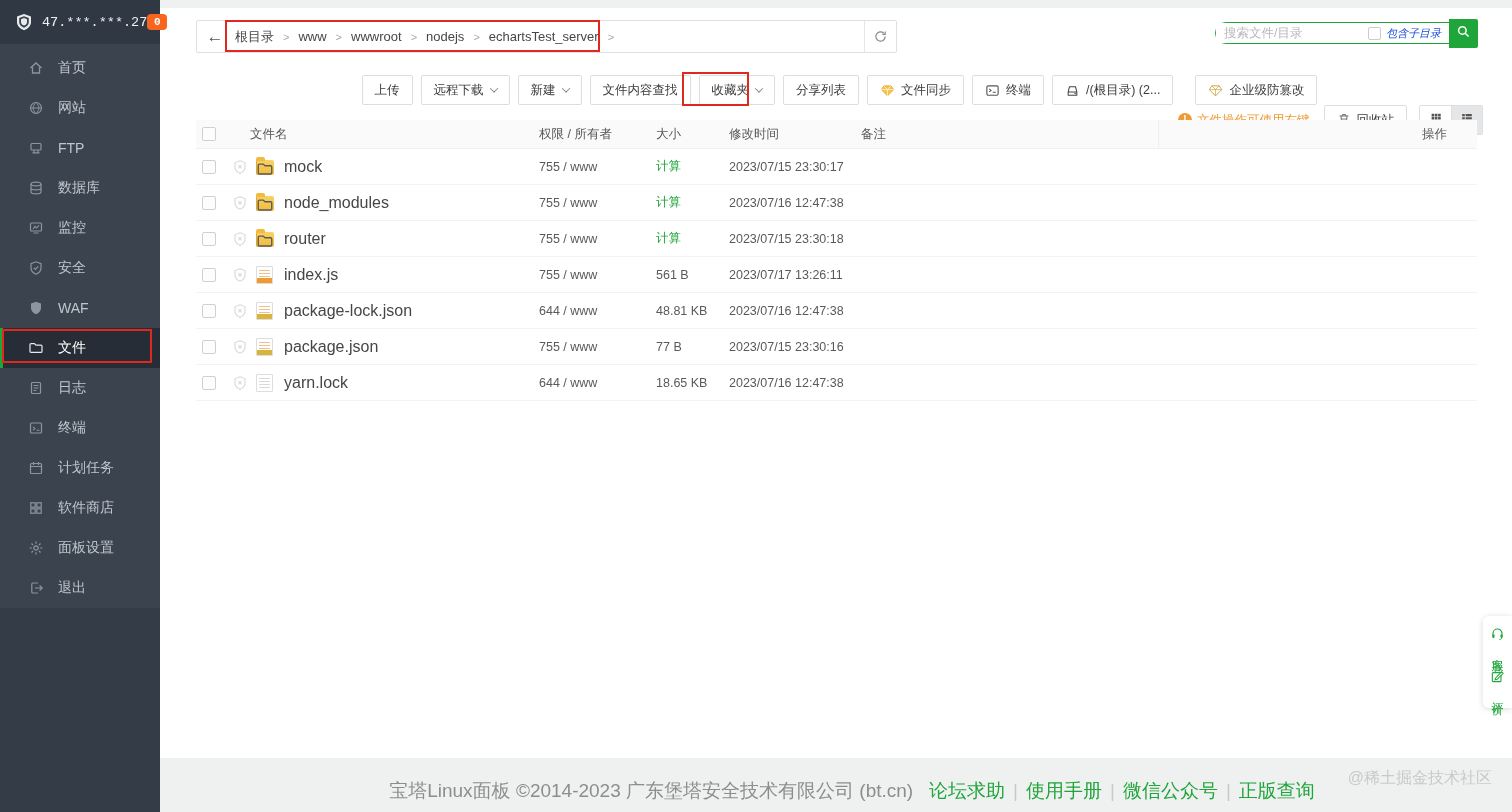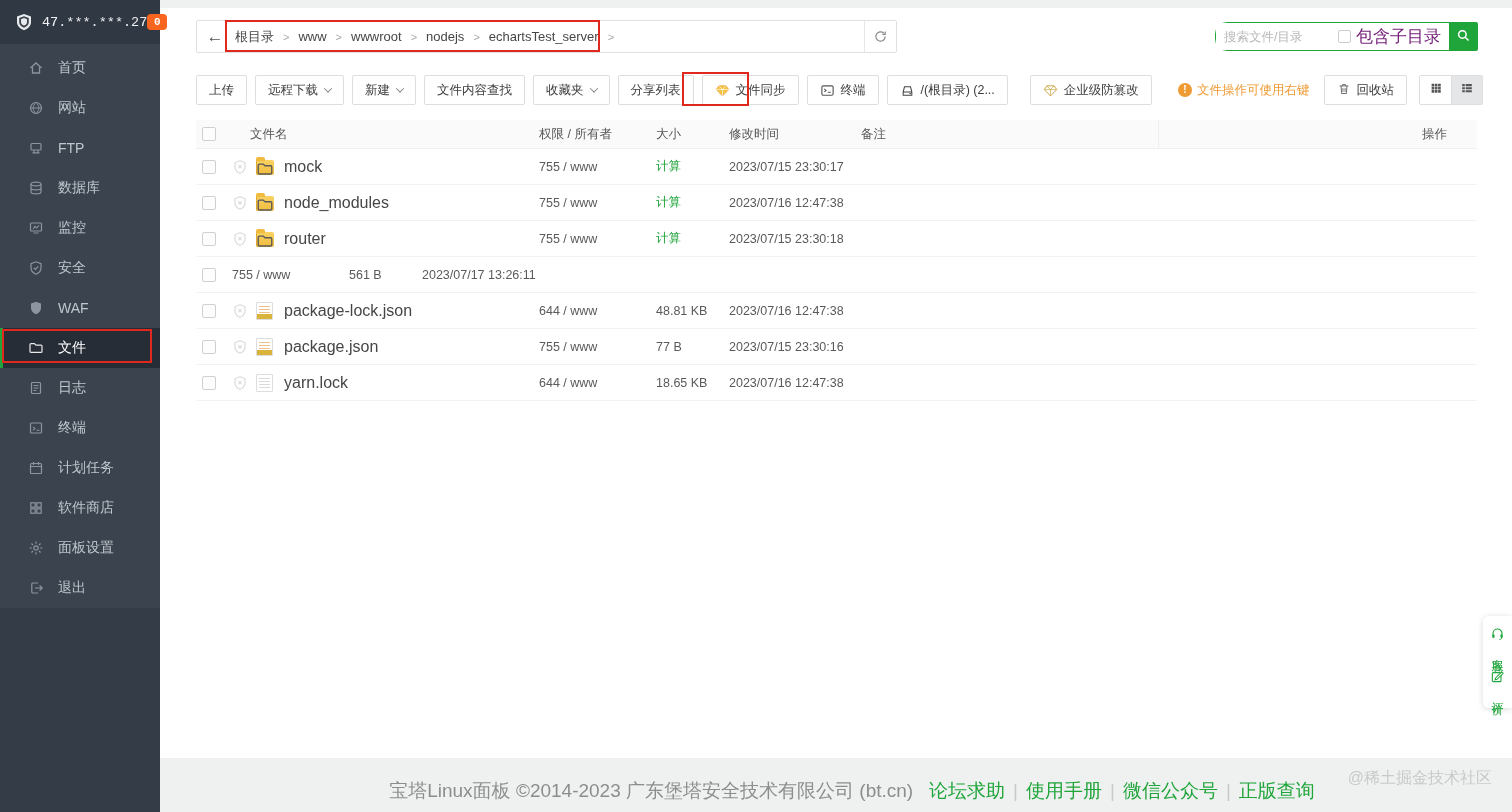--- a/index.html
+++ b/index.html
@@ -28,30 +28,30 @@
   
   .pathbar{position:absolute;left:36px;top:12px;width:701px;height:33px;border:1px solid #e0e0e0;border-radius:2px;background:#fff;display:flex;align-items:center;}
   .back-btn{width:36px;height:100%;display:flex;align-items:center;justify-content:center;font-size:17px;color:#555;cursor:pointer;flex:none;}
   .crumbs{display:flex;align-items:center;flex:1;height:100%;overflow:hidden;text-align:right;}
   .crumb-item{display:flex;align-items:center;cursor:pointer;}
   .crumb-item .c-txt{font-size:13px;color:#464646;padding:0 2px;}
   .crumb-item .c-sep{font-size:11px;color:#a9a9a9;margin:0 7px;}
   .refresh-btn{width:32px;height:100%;border-left:1px solid #e6e6e6;display:flex;align-items:center;justify-content:center;cursor:pointer;flex:none;}
   .refresh-btn svg{width:15px;height:15px;}
 
-  .searchbox{position:absolute;left:1055px;top:14px;width:263px;height:29px;border:1px solid #20a53a;border-radius:12px;background:#fff;display:flex;align-items:center;}
+  .searchbox{position:absolute;left:1055px;top:14px;width:263px;height:22px;border:1px solid #20a53a;border-radius:12px;background:#fff;display:flex;align-items:center;}
   .search-input{border:none;outline:none;flex:1;height:100%;padding:0 8px;font-size:12.5px;color:#333;font-family:inherit;min-width:0;}
   .search-input::placeholder{color:#b8b8b8;}
   .sub-check{width:13px;height:13px;border:1px solid #ccc;border-radius:2px;background:#fff;flex:none;cursor:pointer;}
-  .sub-label{font-size:17px;color:#701a75;margin:0 8px 0 5px;white-space:nowrap;flex:none;}
+  .sub-label{font-size:11px;color:#1d4ed8;margin:0 8px 0 5px;white-space:nowrap;flex:none;font-style:italic;}
   .search-btn{width:29px;height:29px;margin:-1px -1px -1px 0;background:#20a53a;border:none;border-radius:0 2px 2px 0;display:flex;align-items:center;justify-content:center;cursor:pointer;flex:none;}
   .search-btn svg{width:15px;height:15px;}
 
   
-  .toolbar{position:absolute;left:36px;top:67px;right:29px;height:30px;display:flex;align-items:center;}
+  .toolbar{position:absolute;left:36px;top:67px;right:29px;height:30px;display:flex;align-items:center;flex-direction:column;}
   .tb-left{display:flex;align-items:center;gap:8px;}
   .tb-btn{height:30px;background:#fff;border:1px solid #dcdee0;border-radius:2px;padding:0 12px;font-size:12.5px;color:#3c3c3c;display:flex;align-items:center;cursor:pointer;white-space:nowrap;}
   .tb-btn.gap-before{margin-left:14px;}
   .tb-ico{display:inline-flex;margin-right:6px;}
   .tb-ico svg{width:15px;height:15px;}
   .caret{width:6px;height:6px;border-right:1.4px solid #8a8a8a;border-bottom:1.4px solid #8a8a8a;transform:rotate(45deg) translate(-1px,-1px);margin-left:7px;flex:none;}
   .tb-right{margin-left:auto;display:flex;align-items:center;}
   .tip{display:flex;align-items:center;color:#ef9a33;font-size:12.5px;margin-right:14px;cursor:default;}
   .tip-ico{width:14px;height:14px;border-radius:50%;background:#ef9a33;color:#fff;font-size:10px;font-weight:bold;text-align:center;line-height:14px;margin-right:5px;}
   .recycle-btn{height:30px;background:#fff;border:1px solid #dcdee0;border-radius:2px;padding:0 12px;font-size:12.5px;color:#3c3c3c;display:flex;align-items:center;cursor:pointer;margin-right:12px;}
@@ -500,20 +500,32 @@
               <span class="col-perm">755 / www</span>
               <span class="col-size green-link">计算</span>
               <span class="col-mtime">2023/07/15 23:30:18</span>
               <span class="col-note"></span>
               <span class="col-ops"></span>
             </div>
             <div class="ft-row">
               <span class="col-check">
                 <span class="cb"></span>
               </span>
+              <span class="col-namegrp">
+                <span class="col-shield">
+                  <svg viewBox="0 0 16 16">
+                    <path d="M8 1.8l5 1.8V8c0 3-2 5-5 6.2C5 13 3 11 3 8V3.6z" fill="none" stroke="#d8d8d8" stroke-width="1.1"></path>
+                    <path d="M6.4 6.2l3.2 3.2M9.6 6.2l-3.2 3.2" stroke="#d8d8d8" stroke-width="1.1"></path>
+                  </svg>
+                </span>
+                <span class="col-fico">
+                  <span class="ficon i-js"></span>
+                </span>
+                <span class="fname">index.js</span>
+              </span>
               <span class="col-perm">755 / www</span>
               <span class="col-size">561 B</span>
               <span class="col-mtime">2023/07/17 13:26:11</span>
               <span class="col-note"></span>
               <span class="col-ops"></span>
             </div>
             <div class="ft-row">
               <span class="col-check">
                 <span class="cb"></span>
               </span>

